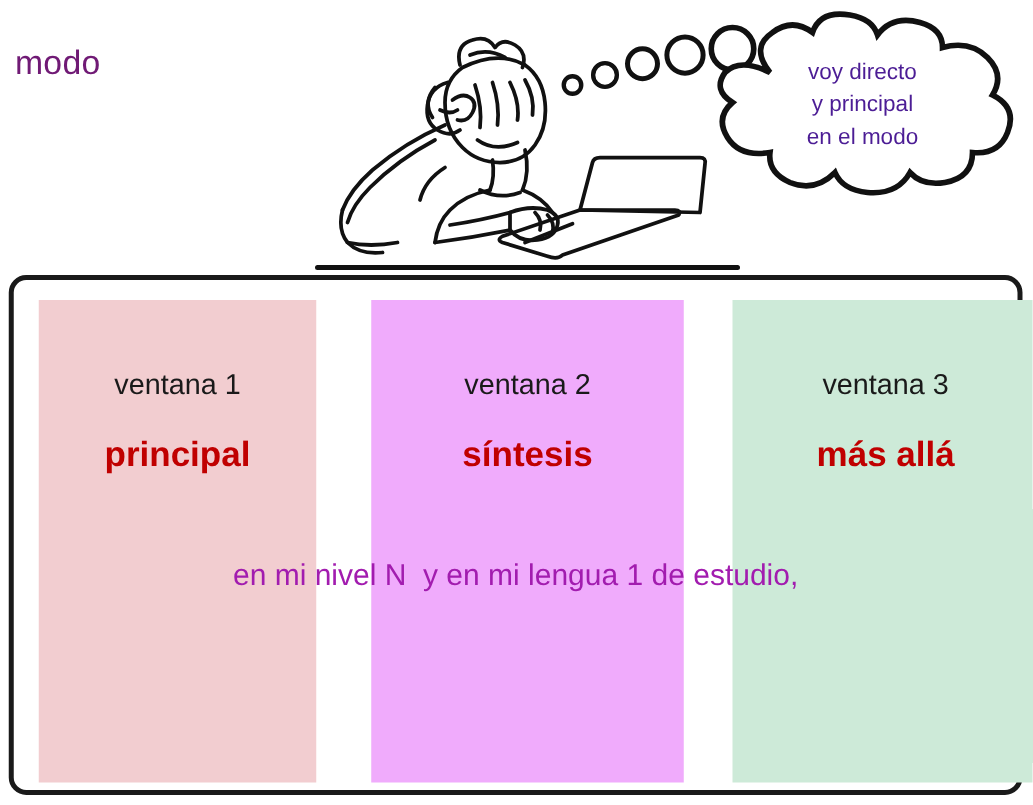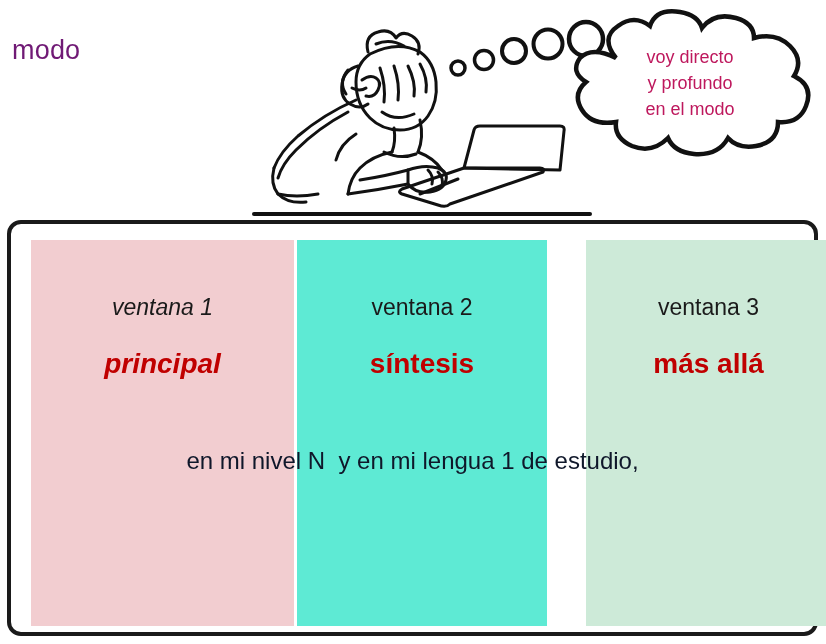--- a/index.html
+++ b/index.html
@@ -87,21 +87,21 @@
     height: 100%;
     display: flex;
     flex-direction: column;
     align-items: center;
     justify-content: center;
     gap: 2px;
     pointer-events: none;
   }
   .bubble-line {
     font-size: 18px;
-    color: #be185d;
+    color: #4c1d95;
     line-height: 1.32;
     text-align: center;
     white-space: nowrap;
   }
 
   
   .frame {
     position: absolute;
     left: 7px;
     top: 220px;
@@ -118,22 +118,22 @@
     left: 0;
     top: 0;
     width: 100%;
     height: 100%;
   }
   .column {
     position: absolute;
     top: 16px;
     height: 386px;
   }
-  .column.c0 { left: 20px;  width: 263px; background: #f2cdd0; font-style: italic; }
-  .column.c1 { left: 286px; width: 250px; background: #5eead4; text-decoration: underline; }
+  .column.c0 { left: 20px;  width: 222px; background: #f2cdd0; }
+  .column.c1 { left: 286px; width: 250px; background: #f0abfc; text-decoration: underline; }
   .column.c2 { left: 548px; width: 245px; background: #cdead8; margin-left: 27px; }
 
   .col-label {
     position: absolute;
     top: 54px;
     left: 0;
     width: 100%;
     text-align: center;
     font-size: 23px;
     color: #1a1a1a;
@@ -153,21 +153,21 @@
   .caption {
     position: absolute;
     left: 0;
     top: 220px;
     width: 100%;
     text-align: center;
     pointer-events: none;
   }
   .caption-line {
     font-size: 24px;
-    color: #0f172a;
+    color: #a21caf;
     line-height: 1.42;
     white-space: pre;
   }
 </style>
 </head>
 <body>
 
 <div id="stage">
 
   <div class="heading-block">
@@ -257,21 +257,21 @@
         Q96 146 76 138
         Q58 130 60 114
         Q36 118 26 102
         Q16 86 30 74
         Q14 64 24 50
         Q36 38 60 50
         Z"></path>
     </svg>
     <div class="bubble-text">
       <div class="bubble-line">voy directo</div>
-      <div class="bubble-line">y profundo</div>
+      <div class="bubble-line">y principal</div>
       <div class="bubble-line">en el modo</div>
     </div>
   </div>
 
   <div class="frame">
     <div class="columns">
 
       <div class="column c0">
         <div class="col-label">ventana 1</div>
         <div class="col-title">principal</div>

